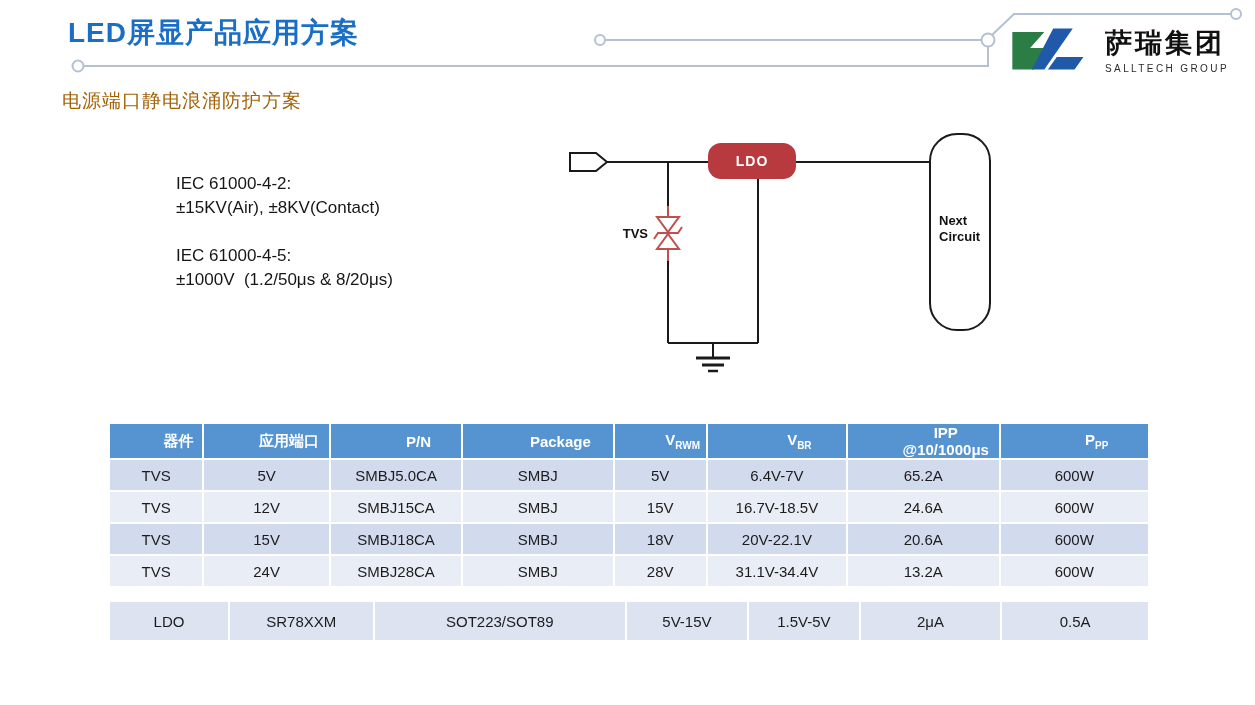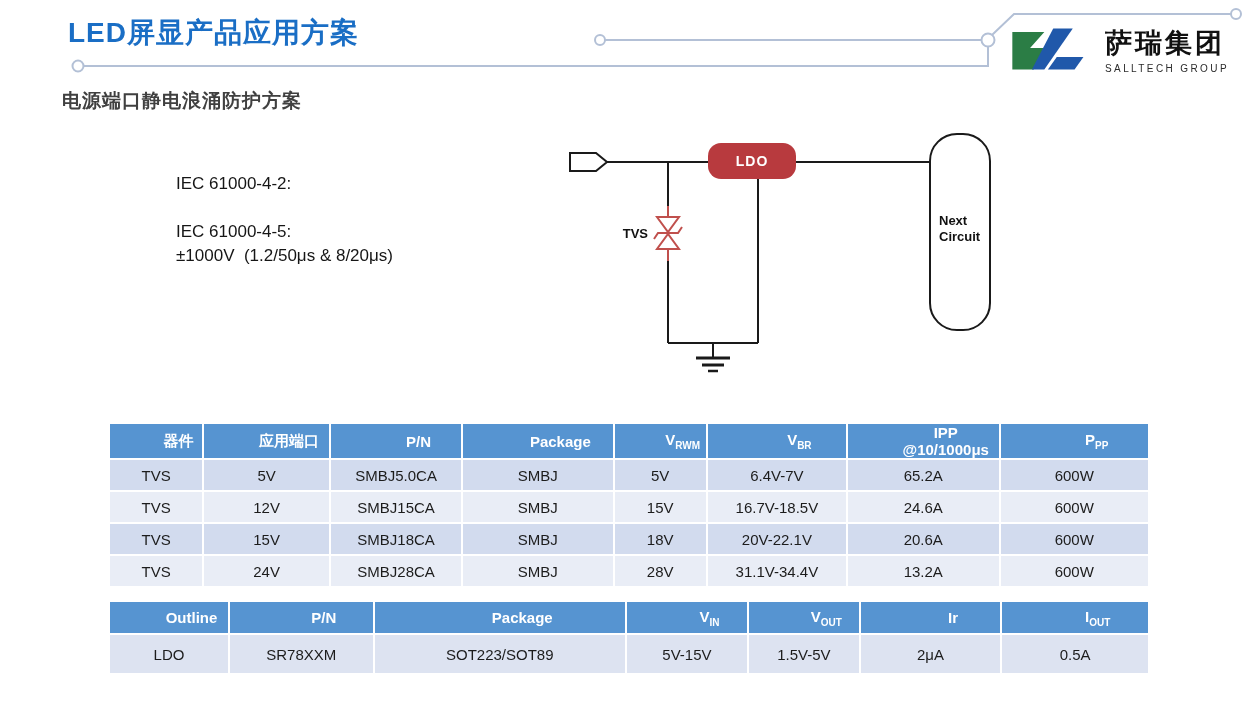--- a/index.html
+++ b/index.html
@@ -2,21 +2,21 @@
 <html><head>
 <meta charset="utf-8">
 <style>
   * { margin:0; padding:0; box-sizing:border-box; }
   html,body { background:#ffffff; }
   body { font-family:"Liberation Sans", sans-serif; }
   .slide { position:relative; width:1255px; height:705px; background:#fff; overflow:hidden; }
 
   
   .page-title { position:absolute; left:68px; top:14px; font-size:28px; font-weight:bold; color:#1a6ec5; letter-spacing:1px; }
-  .page-subtitle { position:absolute; left:62px; top:88px; font-size:19px; font-weight:bold; color:#404040; letter-spacing:1px; }
+  .page-subtitle { position:absolute; left:62px; top:88px; font-size:19px; font-weight:normal; color:#a16207; letter-spacing:1px; }
   .trace-svg { position:absolute; left:0; top:0; width:1255px; height:90px; }
 
   
   .logo { position:absolute; right:26px; top:18px; display:flex; align-items:center; gap:18px; }
   .logo-text { display:flex; flex-direction:column; }
   .logo-cn { font-size:27px; font-weight:bold; color:#111; letter-spacing:3px; white-space:nowrap; }
   .logo-en { font-size:10px; color:#2b2b2b; letter-spacing:2.4px; margin-top:2px; white-space:nowrap; }
 
   
   .specs { position:absolute; left:176px; top:172px; font-size:17px; color:#161616; }
@@ -72,20 +72,21 @@
     </svg>
     <div class="logo-text">
       <span class="logo-cn">萨瑞集团</span>
       <span class="logo-en">SALLTECH GROUP</span>
     </div>
   </div>
 
   <div class="specs">
     <div class="spec-group">
       <p>IEC 61000-4-2:</p>
+      <p>±15KV(Air), ±8KV(Contact)</p>
     </div>
     <div class="spec-group">
       <p>IEC 61000-4-5:</p>
       <p>±1000V  (1.2/50μs &amp; 8/20μs)</p>
     </div>
   </div>
 
   <svg class="circuit" viewBox="550 125 460 262">
 
     <g stroke="#1a1a1a" stroke-width="2" fill="none">
@@ -196,29 +197,20 @@
     <colgroup>
       <col style="width:11.5%">
         <col style="width:13.9%">
         <col style="width:24.4%">
         <col style="width:11.7%">
       <col style="width:10.7%">
         <col style="width:13.6%">
         <col style="width:14.2%">
     </colgroup>
     <tbody>
-        <tr>
-      <th><span>Outline</span></th>
-      <th><span>P/N</span></th>
-      <th><span>Package</span></th>
-      <th><span>V</span><sub>IN</sub></th>
-      <th><span>V</span><sub>OUT</sub></th>
-      <th><span>Ir</span></th>
-      <th><span>I</span><sub>OUT</sub></th>
-    </tr>
     <tr class="band-c">
       <td>LDO</td>
       <td>SR78XXM</td>
       <td>SOT223/SOT89</td>
       <td>5V-15V</td>
       <td>1.5V-5V</td>
       <td>2μA</td>
       <td>0.5A</td>
     </tr>
   </tbody>

